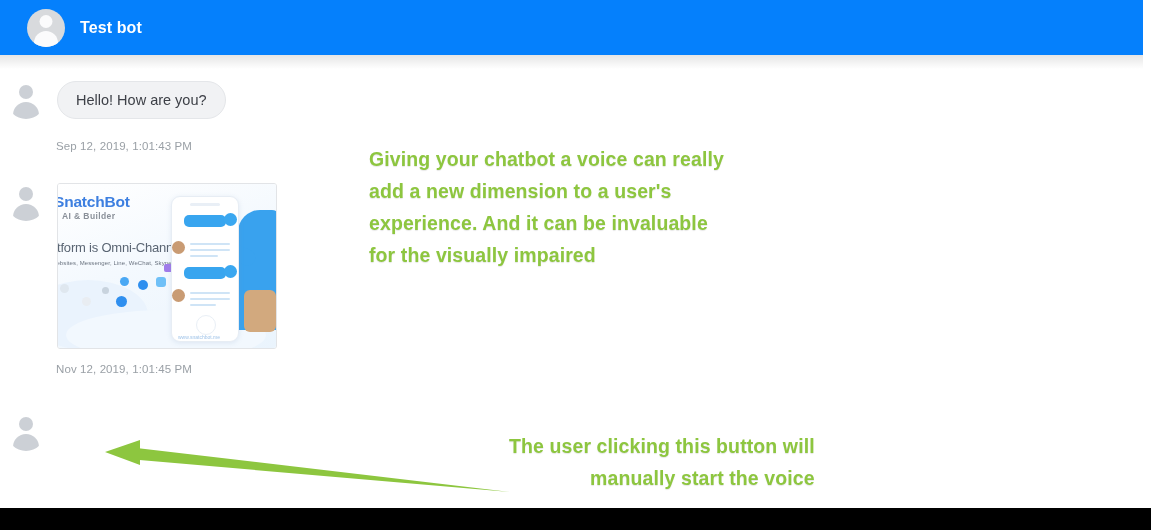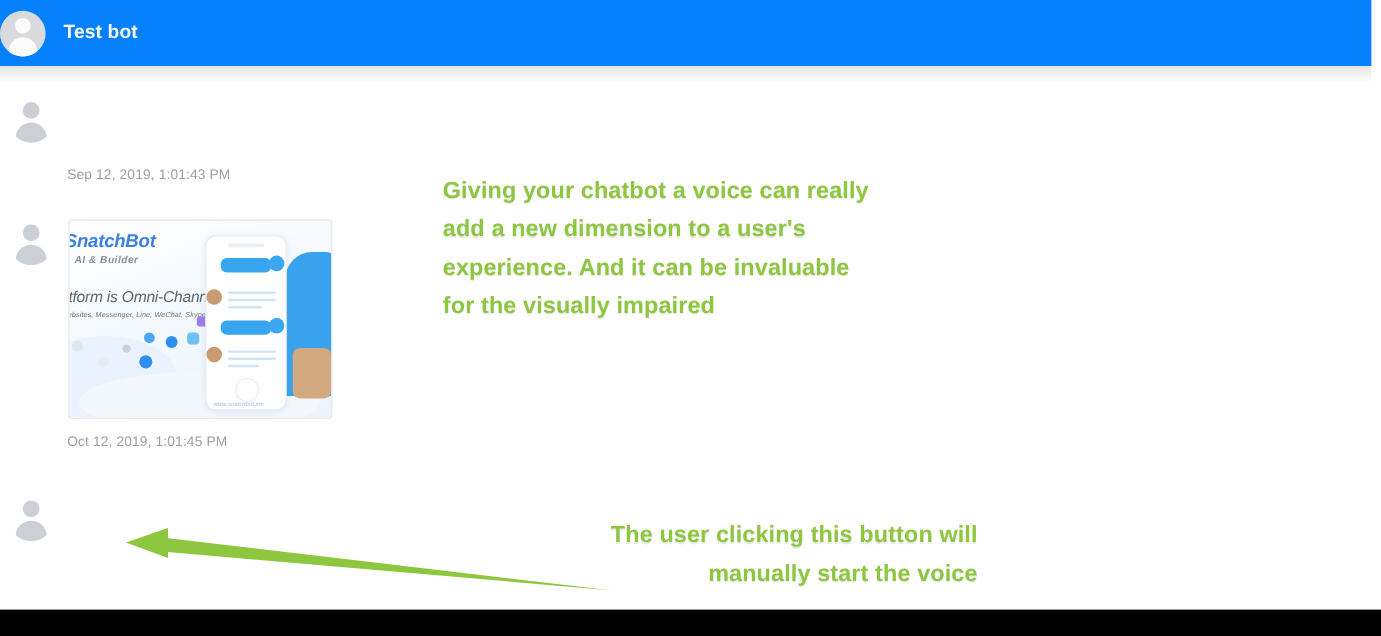--- a/index.html
+++ b/index.html
@@ -27,21 +27,21 @@
 
   
   #chat-header {
     position: absolute;
     left: 0; top: 0;
     width: 1143px;
     height: 55px;
     background: #0580fc;
     display: flex;
     align-items: center;
-    padding-left: 0;
+    padding-left: 27px;
     box-sizing: border-box;
     z-index: 5;
   }
   #chat-header::after{
     content:"";
     position:absolute;
     left:0; top:55px;
     width:1143px; height:14px;
     background: linear-gradient(to bottom, rgba(0,0,0,0.10), rgba(0,0,0,0));
     pointer-events:none;
@@ -356,24 +356,25 @@
     <div id="header-title">Test bot</div>
   </div>
 
   <div id="messages">
 
     <div class="msg-row" style="left:0px; top:26px;">
       <div class="bot-avatar">
         <div class="head"></div>
         <div class="body"></div>
       </div>
+      <div class="bubble">Hello! How are you?</div>
     </div>
     <div class="timestamp" style="left:56px; top:85px;">Sep 12, 2019, 1:01:43 PM</div>
 
-    <div class="msg-row" style="left:0px; top:128px;font-style:italic;">
+    <div class="msg-row" style="left:0px; top:128px;">
       <div class="bot-avatar">
         <div class="head"></div>
         <div class="body"></div>
       </div>
       <div class="image-card">
         <div class="promo">
           <div class="blob" style="left:-30px; top:96px; width:120px; height:70px; background:#eaf3fd;"></div>
           <div class="blob" style="left:8px; top:126px; width:200px; height:50px; background:#f2f8fe;"></div>
 
           <div class="promo-title">SnatchBot</div>
@@ -409,21 +410,21 @@
             <div class="cline" style="left:18px; top:101px; width:40px;"></div>
             <div class="cline" style="left:18px; top:107px; width:26px;"></div>
             <div class="cav user" style="left:0px; top:92px;"></div>
             <div class="home"></div>
           </div>
 
           <div class="promo-url">www.snatchbot.me</div>
         </div>
       </div>
     </div>
-    <div class="timestamp" style="left:56px; top:308px;">Oct 12, 2019, 1:01:45 PM</div>
+    <div class="timestamp" style="left:56px; top:308px;">Nov 12, 2019, 1:01:45 PM</div>
 
     <div class="msg-row" style="left:0px; top:358px;">
       <div class="bot-avatar">
         <div class="head"></div>
         <div class="body"></div>
       </div>
     </div>
 
   </div>
 </div>

